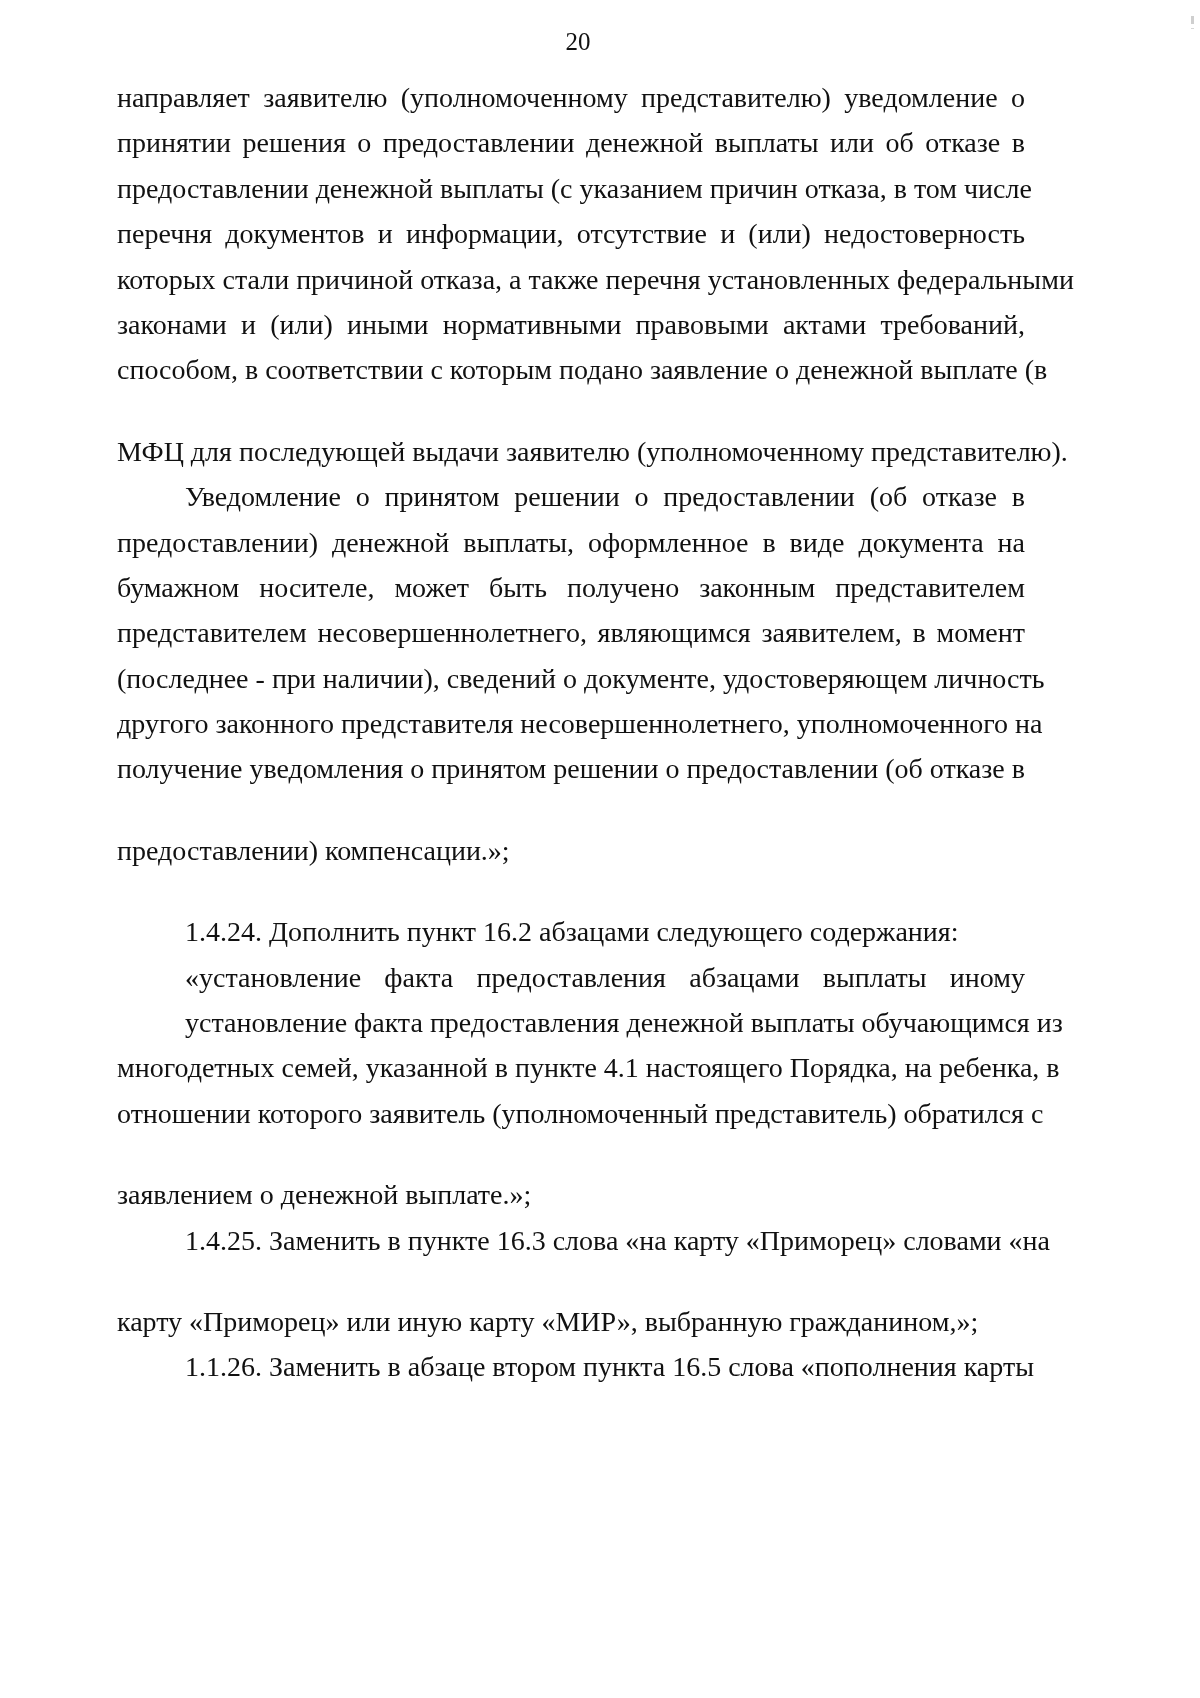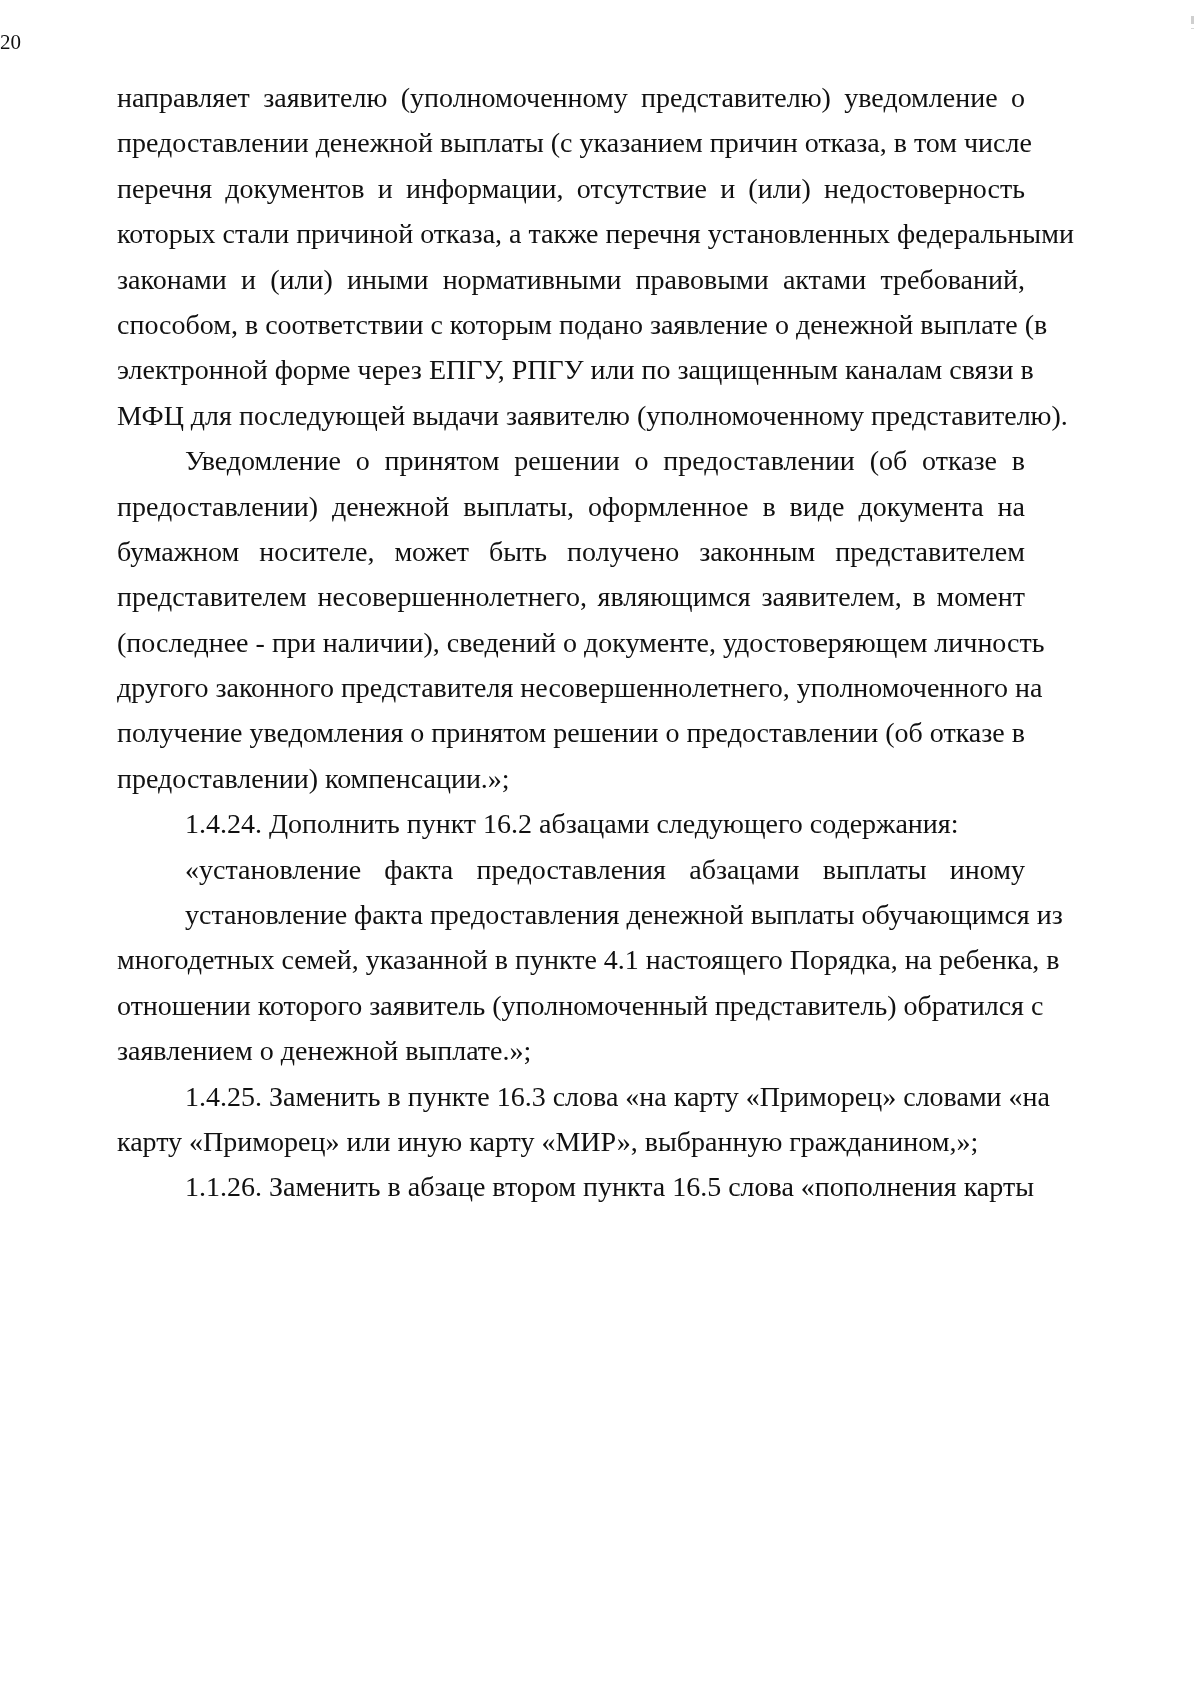--- a/index.html
+++ b/index.html
@@ -3,55 +3,55 @@
 <meta charset="utf-8">
 <style>
   html, body { margin: 0; padding: 0; background: #ffffff; }
   body { width: 1200px; height: 1698px; position: relative; overflow: hidden; }
   .page {
     position: absolute; left: 0; top: 0; width: 1200px; height: 1698px;
     background: #ffffff; color: #111111;
     font-family: "Liberation Serif", "DejaVu Serif", serif;
   }
   .page-number {
-    position: absolute; top: 26px; left: 0; width: 1140px; 
-    font-size: 21px; line-height: 32px;
+    position: absolute; top: 26px; left: 8px; width: 1140px; text-align: center;
+    font-size: 25px; line-height: 32px;
   }
   .scan-mark {
     position: absolute; top: 16px; left: 1191px; width: 3px; height: 8px; background: #cfcfcf;
   }
   .scan-mark2 {
     position: absolute; top: 28px; left: 1191px; width: 3px; height: 1px; background: #d6d6d6;
   }
   .body-text {
     position: absolute; top: 75px; left: 117px; width: 908px;
     font-size: 28px; line-height: 45.4px;
   }
   .line {
     display: block; height: 45.4px; white-space: nowrap;
     text-align: justify; text-align-last: justify;
   }
-  .line.last { text-align-last: left; }
+  .line.last { text-align-last: left; margin-top: 36px; }
   .line.indent { padding-left: 68px; }
 </style>
 </head>
 <body>
 
 <div class="page">
   <div class="scan-mark"></div>
   <div class="scan-mark2"></div>
   <div class="page-number">20</div>
   <div class="body-text" id="body-text">
       <span class="line">направляет заявителю (уполномоченному представителю) уведомление о</span>
+      <span class="line">принятии решения о предоставлении денежной выплаты или об отказе в</span>
       <span class="line">предоставлении денежной выплаты (с указанием причин отказа, в том числе</span>
       <span class="line">перечня документов и информации, отсутствие и (или) недостоверность</span>
       <span class="line">которых стали причиной отказа, а также перечня установленных федеральными</span>
       <span class="line">законами и (или) иными нормативными правовыми актами требований,</span>
       <span class="line">способом,   в соответствии с которым подано заявление о денежной выплате (в</span>
-      <span class="line">электронной форме через ЕПГУ, РПГУ или  по защищенным каналам связи в</span>
       <span class="line last">МФЦ для последующей выдачи заявителю (уполномоченному представителю).</span>
       <span class="line indent">Уведомление о принятом решении о предоставлении (об отказе в</span>
       <span class="line">предоставлении) денежной выплаты, оформленное в виде документа на</span>
       <span class="line">бумажном носителе, может быть получено законным представителем</span>
       <span class="line">представителем несовершеннолетнего, являющимся заявителем, в момент</span>
       <span class="line">(последнее - при наличии), сведений о документе, удостоверяющем личность</span>
       <span class="line">другого законного представителя несовершеннолетнего, уполномоченного на</span>
       <span class="line">получение уведомления о принятом решении о предоставлении (об отказе в</span>
       <span class="line last">предоставлении) компенсации.»;</span>
       <span class="line indent last">1.4.24. Дополнить пункт 16.2 абзацами следующего содержания:</span>

